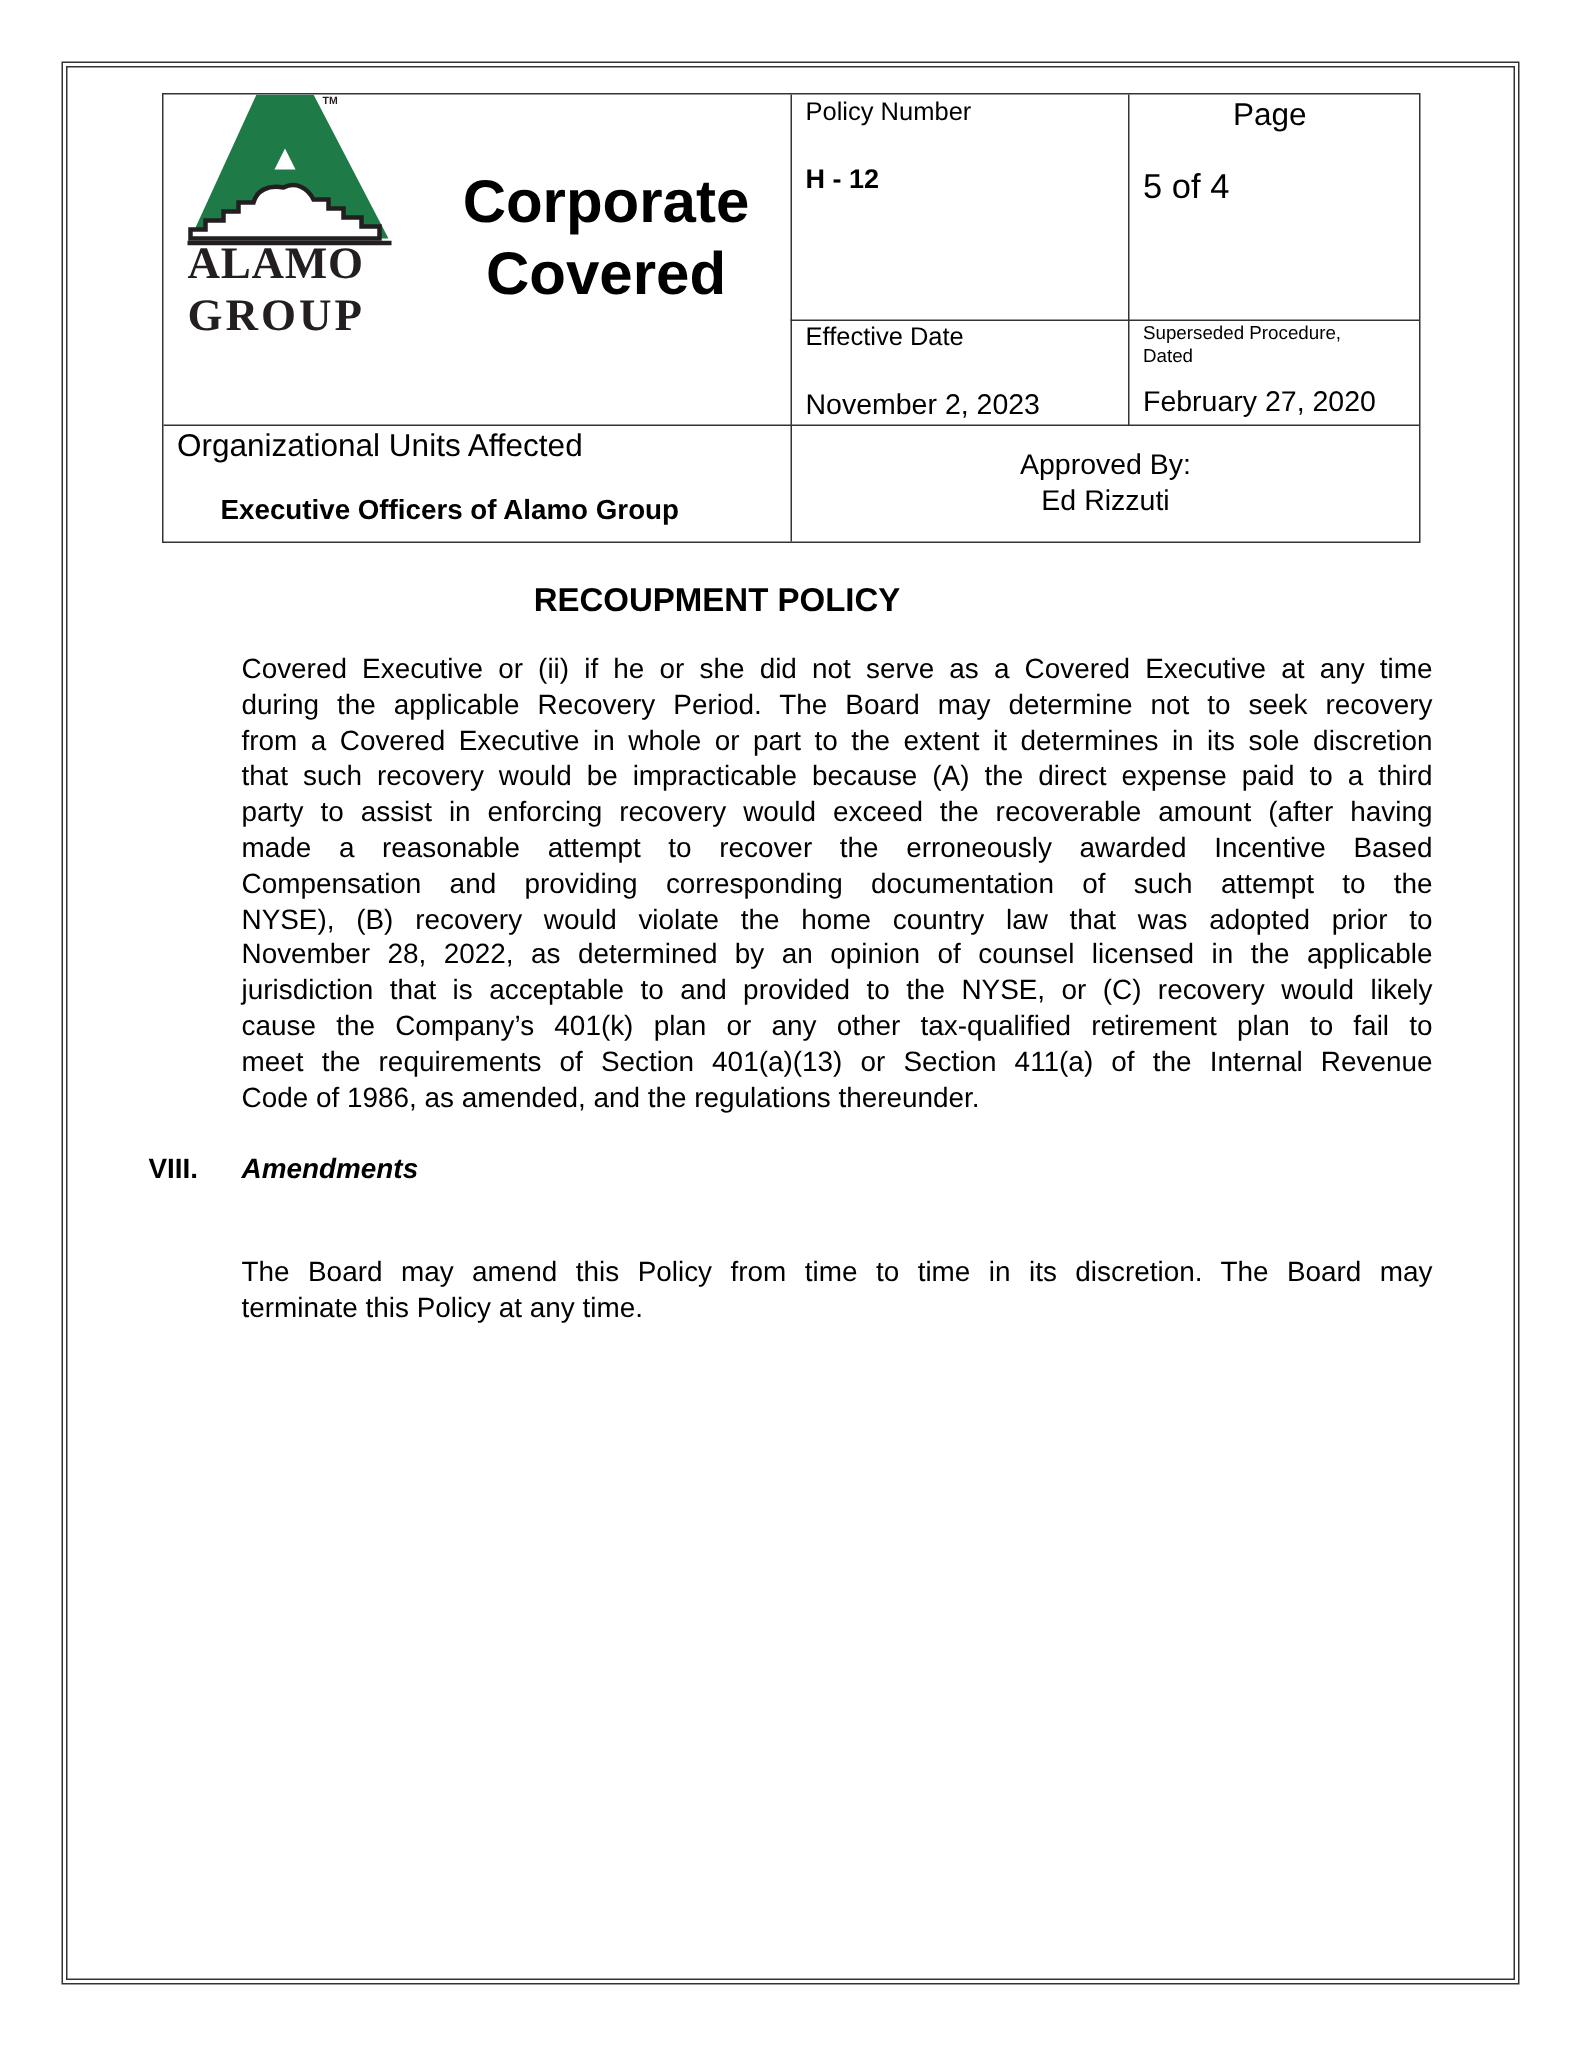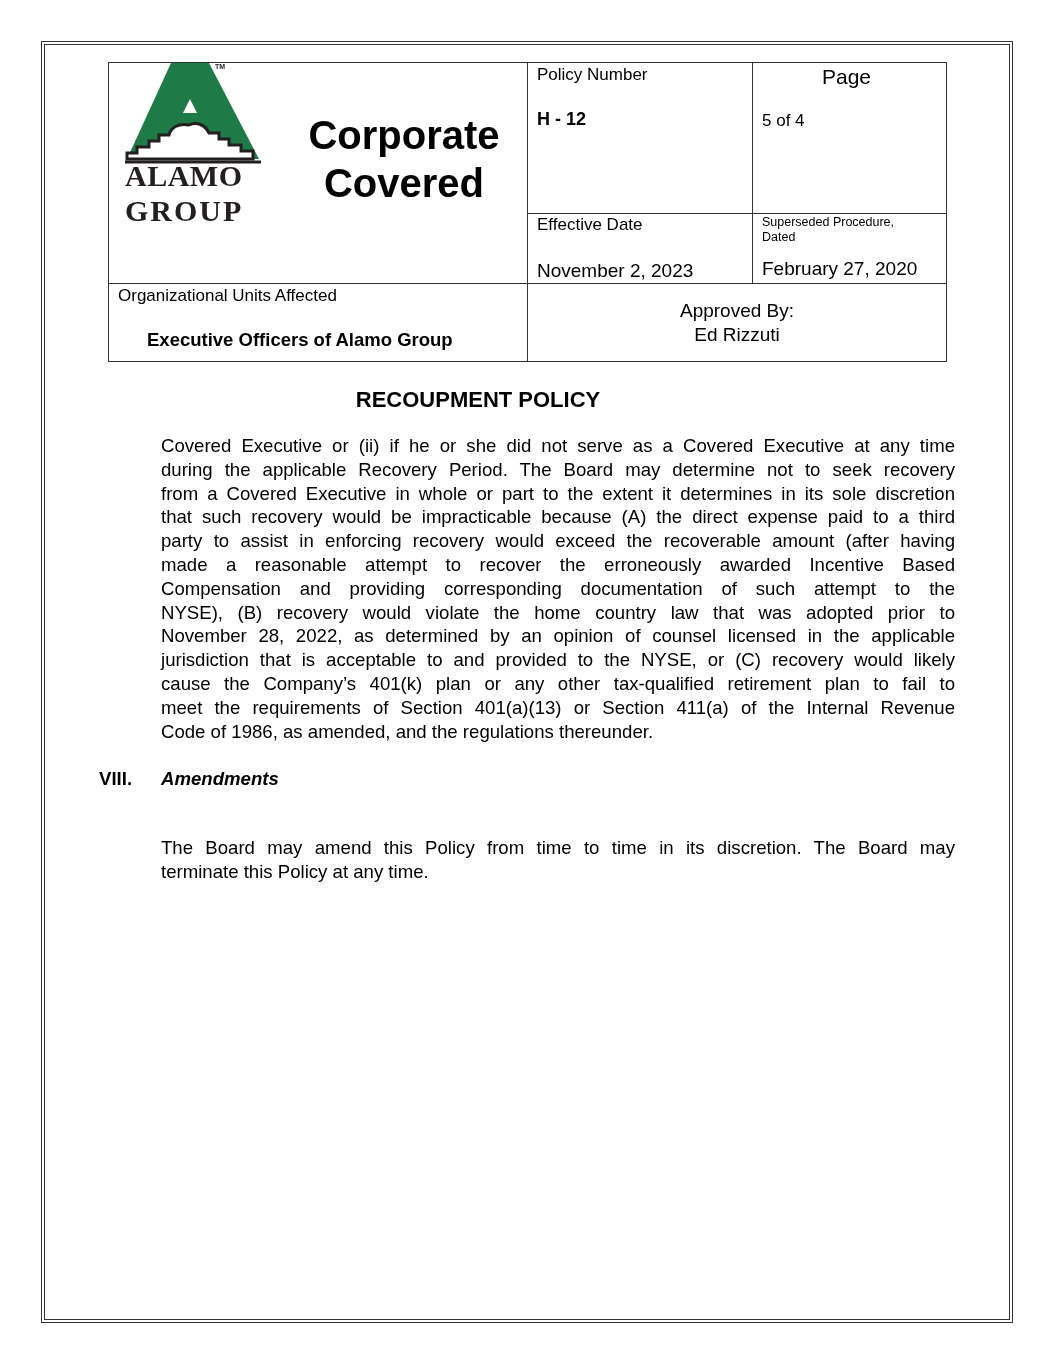--- a/index.html
+++ b/index.html
@@ -54,32 +54,32 @@
 
   <div class="title-big">
     <div>Corporate</div>
     <div>Covered</div>
   </div>
 
   <div class="cell-text" style="left:428px; top:2px; font-size:17px;">Policy Number</div>
   <div class="cell-text" style="left:428px; top:46px; font-size:18px; font-weight:bold;text-align:center;">H - 12</div>
 
   <div class="cell-text" style="left:665px; top:2px; font-size:21px;margin-left:48px;">Page</div>
-  <div class="cell-text" style="left:653px; top:48px; font-size:17px;">5 of 4</div>
+  <div class="cell-text" style="left:653px; top:48px; font-size:23px;">5 of 4</div>
 
   <div class="cell-text" style="left:428px; top:152px; font-size:17px;">Effective Date</div>
   <div class="cell-text" style="left:428px; top:197px; font-size:19px;">November 2, 2023</div>
 
   <div class="cell-text" style="left:653px; top:152px; font-size:12.5px; line-height:15px;">
     <div>Superseded Procedure,</div>
     <div>Dated</div>
   </div>
   <div class="cell-text" style="left:653px; top:195px; font-size:19px;">February 27, 2020</div>
 
-  <div class="cell-text" style="left:9px; top:223px; font-size:17px;">Organizational Units Affected</div>
+  <div class="cell-text" style="left:9px; top:223px; font-size:21px;">Organizational Units Affected</div>
   <div class="cell-text" style="left:38px; top:266px; font-size:18.5px; font-weight:bold;">Executive Officers of Alamo Group</div>
 
   <div class="cell-text" style="left:419px; top:236px; width:418px; text-align:center; font-size:19px; line-height:24px;">
     <div>Approved By:</div>
     <div>Ed Rizzuti</div>
   </div>
 </div>
 
 <div class="doc-title">RECOUPMENT POLICY</div>
 

